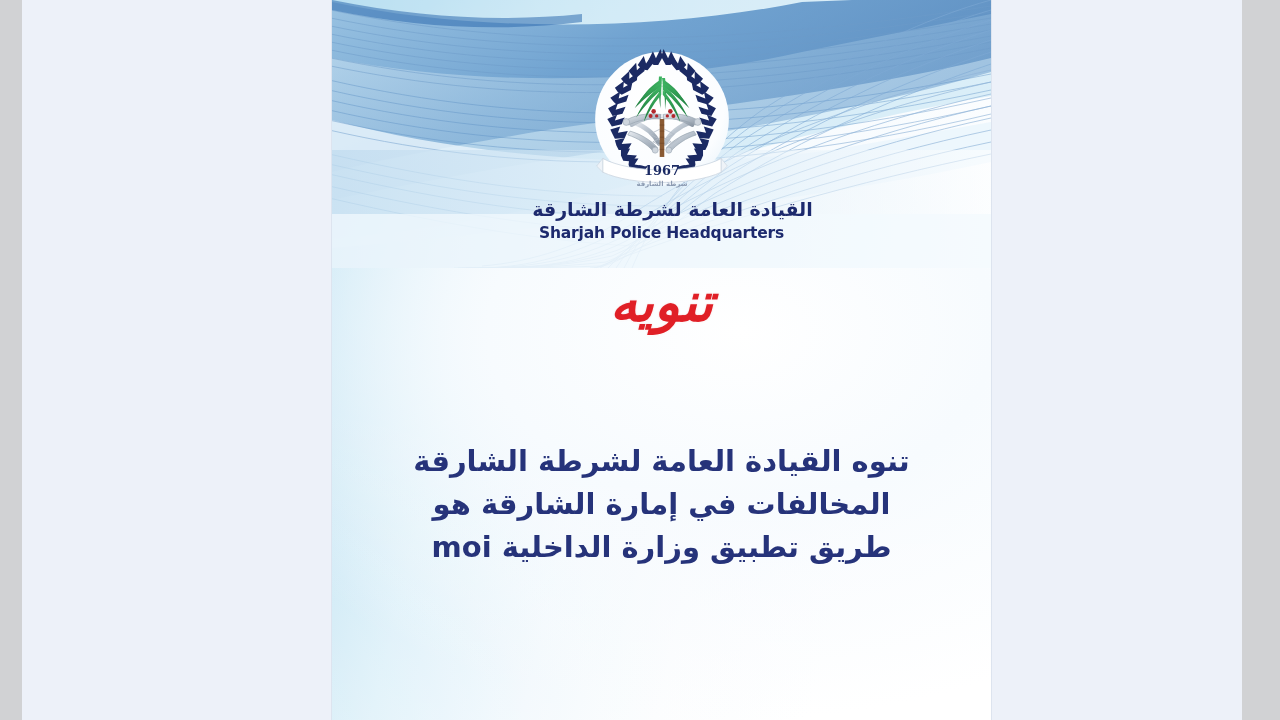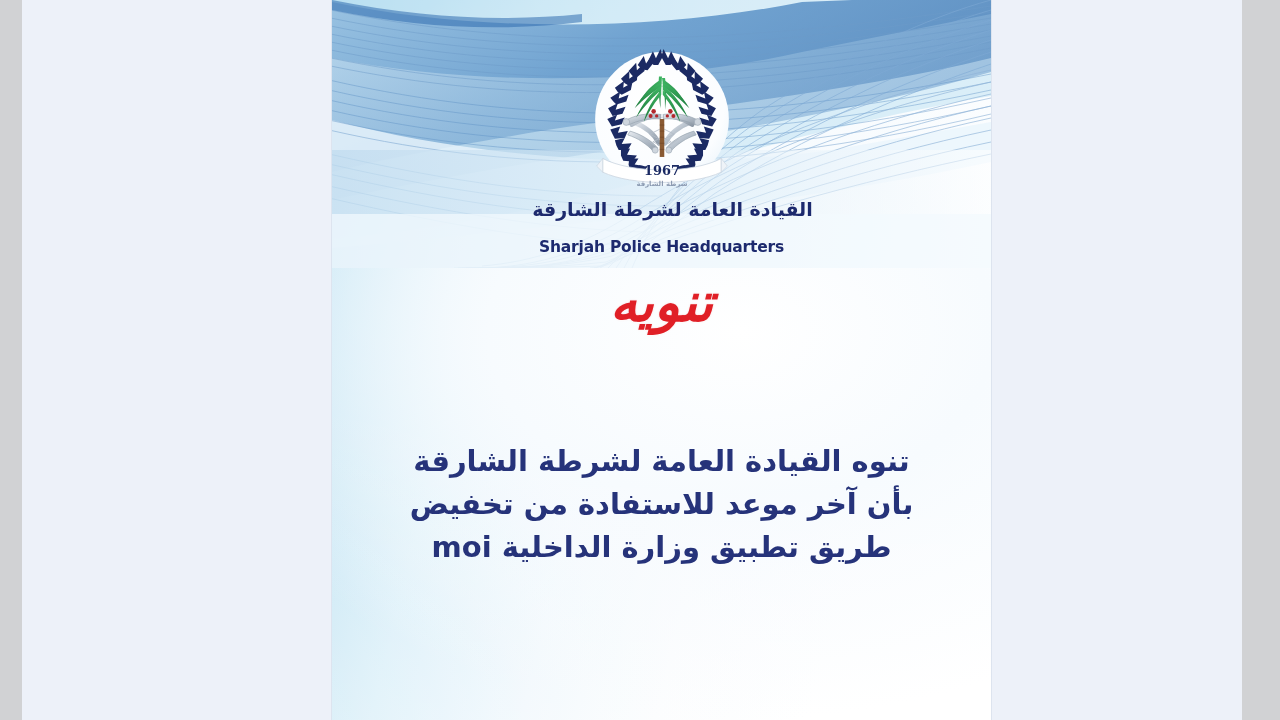--- a/index.html
+++ b/index.html
@@ -102,21 +102,21 @@
     line-height: 1.05;
     color: #1d2a6e;
     direction: rtl;
     font-weight: 700;
     letter-spacing: 0px;
     text-shadow: 0 0 1px rgba(255,255,255,0.6);
     padding-left: 22px;
   }
   #crest-en {
     display: block;
-    margin-top: 19px;
+    margin-top: 5px;
     font-size: 15.5px;
     line-height: 1.1;
     color: #1d2a6e;
     font-weight: 700;
     letter-spacing: -0.2px;
   }
 
   
   #notice-heading {
     position: absolute;
@@ -389,18 +389,18 @@
       <div id="crest-wordmark">
         <span id="crest-ar">القيادة العامة لشرطة الشارقة</span>
         <span id="crest-en">Sharjah Police Headquarters</span>
       </div>
     </div>
 
     <div id="notice-heading">تنويه</div>
 
     <div id="notice-body">
       <span class="ln">تنوه القيادة العامة لشرطة الشارقة</span>
-      <span class="ln">بأن آخر موعد للاستفادة من تخفيض</span>
+      <span class="ln">المخالفات في إمارة الشارقة هو</span>
       <span class="ln">طريق تطبيق وزارة الداخلية moi</span>
     </div>
 
   </div>
 </div>
 
 </body></html>

